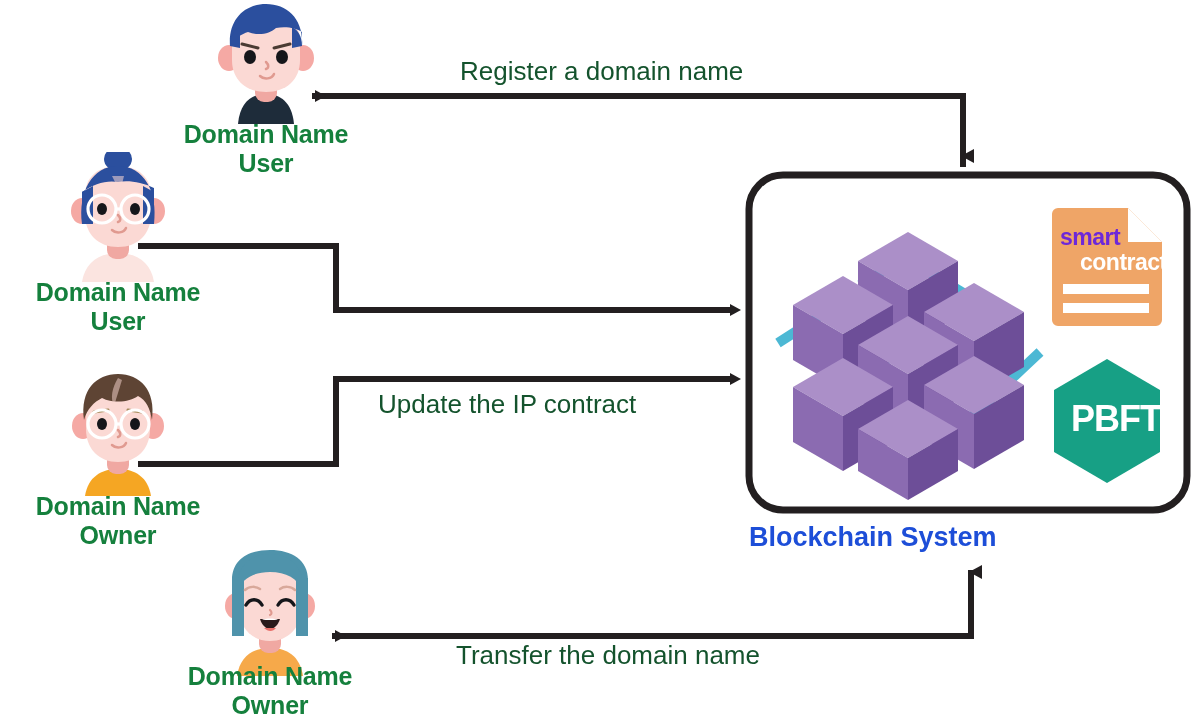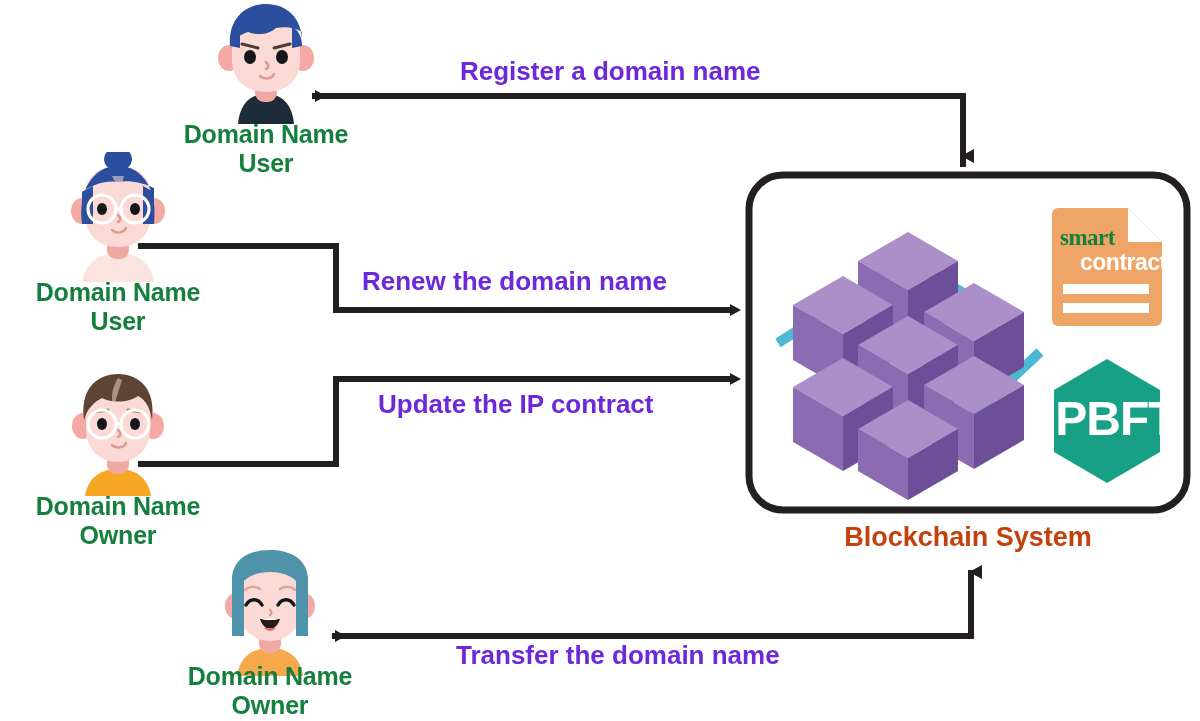--- a/index.html
+++ b/index.html
@@ -35,36 +35,35 @@
     font-size: 25px;
     line-height: 29px;
     letter-spacing: -0.2px;
     color: #15803d;
     white-space: pre-line;
   }
   
   .edge-label {
     position: absolute;
     font-family: "Liberation Sans", sans-serif;
-    font-weight: bold;
+    font-weight: normal;
     font-size: 26px;
     line-height: 30px;
-    color: #6d28d9;
+    color: #14532d;
     white-space: nowrap;
   }
   
   .system-label {
     position: absolute;
     font-family: "Liberation Sans", sans-serif;
     font-weight: bold;
     font-size: 27px;
     line-height: 31px;
-    color: #c2410c;
+    color: #1d4ed8;
     white-space: nowrap;
-    text-align: center;
   }
   .avatar { position: absolute; }
 </style>
 </head>
 <body>
 
 <div id="stage">
 
   <svg class="layer" viewBox="0 0 1200 721" width="1200" height="721" xmlns="http://www.w3.org/2000/svg">
     <defs>
@@ -171,30 +170,30 @@
       <polygon points="1128,208 1162,242 1128,242" fill="#ffffff"></polygon>
       <rect x="1063" y="284" width="86" height="10" fill="#ffffff"></rect>
       <rect x="1063" y="303" width="86" height="10" fill="#ffffff"></rect>
     </g>
 
     <g>
       <polygon points="1107,359 1160,390 1160,452 1107,483 1054,452 1054,390" fill="#17a085"></polygon>
     </g>
   </svg>
 
-  <div style="position:absolute;left:1060px;top:225px;width:100px;color:#15803d;
-              font-family:Liberation Serif, serif;font-weight:bold;font-size:23px;
+  <div style="position:absolute;left:1060px;top:225px;width:100px;color:#6d28d9;
+              font-family:Liberation Sans, sans-serif;font-weight:bold;font-size:23px;
               line-height:25px;letter-spacing:-0.5px;">smart</div>
   <div style="position:absolute;left:1060px;top:250px;width:110px;color:#ffffff;
               font-family:'Liberation Sans',sans-serif;font-weight:bold;font-size:23px;
               line-height:25px;letter-spacing:-0.5px;margin-left:20px;">contract</div>
 
   <div style="position:absolute;left:1054px;top:397px;width:124px;text-align:center;
               color:#ffffff;font-family:'Liberation Sans',sans-serif;font-weight:bold;
-              font-size:48px;line-height:44px;letter-spacing:-1px;">PBFT</div>
+              font-size:36px;line-height:44px;letter-spacing:-1px;">PBFT</div>
 
   <svg class="avatar" style="left:200px; top:2px;" width="132" height="122" viewBox="0 0 132 122" xmlns="http://www.w3.org/2000/svg">
 
     <path d="M38,122 C40,100 52,92 66,92 C80,92 92,100 94,122 Z" fill="#1e2c3a"></path>
 
     <rect x="55" y="76" width="22" height="24" rx="9" fill="#f0a8a2"></rect>
 
     <ellipse cx="29" cy="56" rx="11" ry="13" fill="#f5a9a4"></ellipse>
     <ellipse cx="103" cy="56" rx="11" ry="13" fill="#f5a9a4"></ellipse>
 
@@ -319,21 +318,20 @@
 
     <path d="M56,71 C60,84 72,84 76,71 Z" fill="#2a1a1a"></path>
     <path d="M58,72 C62,70 70,70 74,72 Z" fill="#ffffff"></path>
     <path d="M60,80 C64,84 69,84 72,80 Z" fill="#e8706a"></path>
   </svg>
   <div class="actor-label" style="left:150px; top:662px; width:240px;">Domain Name
 Owner</div>
 
   <div class="edge-label" style="left:460px; top:56px;">Register a domain name</div>
 
-  <div class="edge-label" style="left:362px; top:266px;">Renew the domain name</div>
 
   <div class="edge-label" style="left:378px; top:389px;">Update the IP contract</div>
 
   <div class="edge-label" style="left:456px; top:598px;margin-top:42px;">Transfer the domain name</div>
 
   <div class="system-label" style="left:749px; top:522px; width:438px;">Blockchain System</div>
 
 </div>
 
 </body></html>

